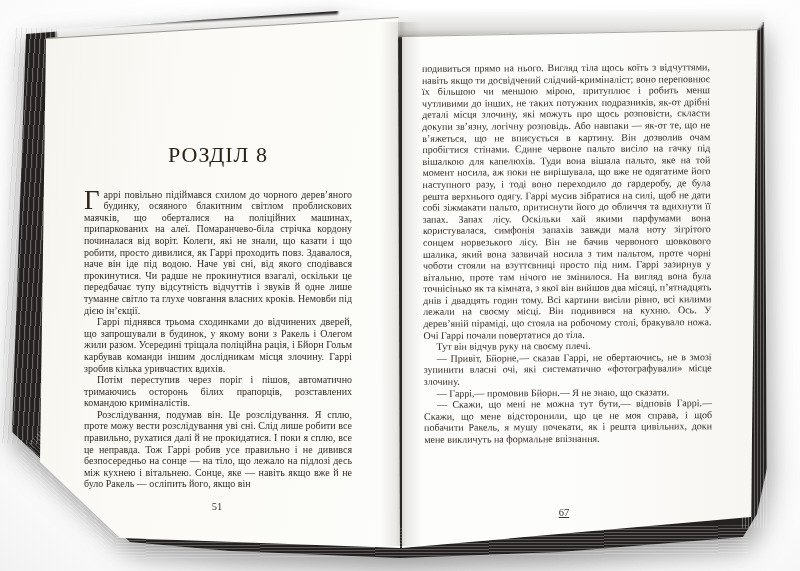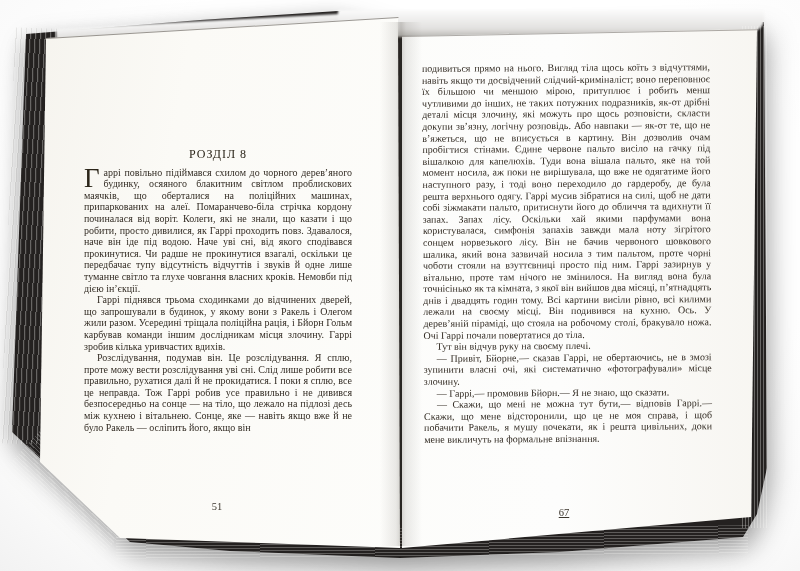--- a/index.html
+++ b/index.html
@@ -38,21 +38,21 @@
     clip-path:polygon(402px 36px,757px 29px,751px 517px,402px 548px);
   }
   .edge-line{position:absolute;height:1.4px;transform-origin:0 0;}
   .edge-line.lt{left:46px;top:38px;width:353px;background:rgba(72,68,62,.55);transform:rotate(-3.4deg);}
   .edge-line.rt{left:402px;top:36px;width:356px;background:rgba(95,90,84,.5);transform:rotate(-1.1deg);}
   .gutter{position:absolute;left:380px;top:22px;width:42px;height:524px;
     background:linear-gradient(to right,rgba(60,54,44,0) 0%,rgba(60,54,44,.10) 38%,rgba(60,54,44,.22) 50%,rgba(60,54,44,.10) 62%,rgba(60,54,44,0) 100%);}
   .textcol{position:absolute;color:#332c24;font-size:10px;line-height:11.6px;text-align:justify;}
   .textcol.left{left:84px;top:149px;width:268px;}
   .textcol.right{left:423px;top:62px;width:288px;transform:rotate(-.35deg);}
-  .chapter{margin:0 0 6px 0;text-align:center;font-weight:normal;font-size:12px;letter-spacing:1px;color:#2b2519;}
+  .chapter{margin:0 0 28px 0;text-align:center;font-weight:normal;font-size:22px;letter-spacing:1px;color:#2b2519;}
   .para{margin:0;text-indent:13px;hyphens:none;}
   .para.no-indent{text-indent:0;}
   .dropcap{float:left;font-size:27px;line-height:21px;padding:1px 4px 0 0;color:#2b2519;}
   .pagenum{position:absolute;width:34px;text-align:center;font-size:10.5px;color:#3a342c;}
   .pagenum.left{left:200px;top:501px;}
   .pagenum.right{left:547px;top:507px;text-decoration:underline;}
 </style>
 </head>
 <body>
 
@@ -72,20 +72,21 @@
   <div class="page left"></div>
   <div class="page right"></div>
   <div class="edge-line lt"></div>
   <div class="edge-line rt"></div>
   <div class="gutter"></div>
 
   <div class="textcol left">
     <h2 class="chapter">РОЗДІЛ 8</h2>
     <p class="para no-indent"><span class="dropcap">Г</span><span>аррі повільно підіймався схилом до чорного дерев’яного будинку, осяяного блакитним світлом проблискових маячків, що оберталися на поліційних машинах, припаркованих на алеї. Помаранчево-біла стрічка кордону починалася від воріт. Колеги, які не знали, що казати і що робити, просто дивилися, як Гаррі проходить повз. Здавалося, наче він іде під водою. Наче уві сні, від якого сподівався прокинутися. Чи радше не прокинутися взагалі, оскільки це передбачає тупу відсутність відчуттів і звуків й одне лише туманне світло та глухе човгання власних кроків. Немовби під дією ін’єкції.</span></p>
     <p class="para">Гаррі піднявся трьома сходинками до відчинених дверей, що запрошували в будинок, у якому вони з Ракель і Олегом жили разом. Усередині тріщала поліційна рація, і Бйорн Гольм карбував команди іншим дослідникам місця злочину. Гаррі зробив кілька уривчастих вдихів.</p>
+    <p class="para">Потім переступив через поріг і пішов, автоматично тримаючись осторонь білих прапорців, розставлених командою криміналістів.</p>
     <p class="para">Розслідування, подумав він. Це розслідування. Я сплю, проте можу вести розслідування уві сні. Слід лише робити все правильно, рухатися далі й не прокидатися. І поки я сплю, все це неправда. Тож Гаррі робив усе правильно і не дивився безпосередньо на сонце — на тіло, що лежало на підлозі десь між кухнею і вітальнею. Сонце, яке — навіть якщо вже й не було Ракель — осліпить його, якщо він</p>
   </div>
 
   <div class="textcol right">
     <p class="para no-indent">подивиться прямо на нього. Вигляд тіла щось коїть з відчуттями, навіть якщо ти досвідчений слідчий-криміналіст; воно переповнює їх більшою чи меншою мірою, притуплює і робить менш чутливими до інших, не таких потужних подразників, як-от дрібні деталі місця злочину, які можуть про щось розповісти, скласти докупи зв’язну, логічну розповідь. Або навпаки — як-от те, що не в’яжеться, що не вписується в картину. Він дозволив очам пробігтися стінами. Єдине червоне пальто висіло на гачку під вішалкою для капелюхів. Туди вона вішала пальто, яке на той момент носила, аж поки не вирішувала, що вже не одягатиме його наступного разу, і тоді воно переходило до гардеробу, де була решта верхнього одягу. Гаррі мусив зібратися на силі, щоб не дати собі зіжмакати пальто, притиснути його до обличчя та вдихнути її запах. Запах лісу. Оскільки хай якими парфумами вона користувалася, симфонія запахів завжди мала ноту зігрітого сонцем норвезького лісу. Він не бачив червоного шовкового шалика, який вона зазвичай носила з тим пальтом, проте чорні чоботи стояли на взуттєвниці просто під ним. Гаррі зазирнув у вітальню, проте там нічого не змінилося. На вигляд вона була точнісінько як та кімната, з якої він вийшов два місяці, п’ятнадцять днів і двадцять годин тому. Всі картини висіли рівно, всі килими лежали на своєму місці. Він подивився на кухню. Ось. У дерев’яній піраміді, що стояла на робочому столі, бракувало ножа. Очі Гаррі почали повертатися до тіла.</p>
     <p class="para">Тут він відчув руку на своєму плечі.</p>
     <p class="para">— Привіт, Бйорне,— сказав Гаррі, не обертаючись, не в змозі зупинити власні очі, які систематично «фотографували» місце злочину.</p>
     <p class="para">— Гаррі,— промовив Бйорн.— Я не знаю, що сказати.</p>
     <p class="para">— Скажи, що мені не можна тут бути,— відповів Гаррі.— Скажи, що мене відсторонили, що це не моя справа, і щоб побачити Ракель, я мушу почекати, як і решта цивільних, доки мене викличуть на формальне впізнання.</p>
   </div>

